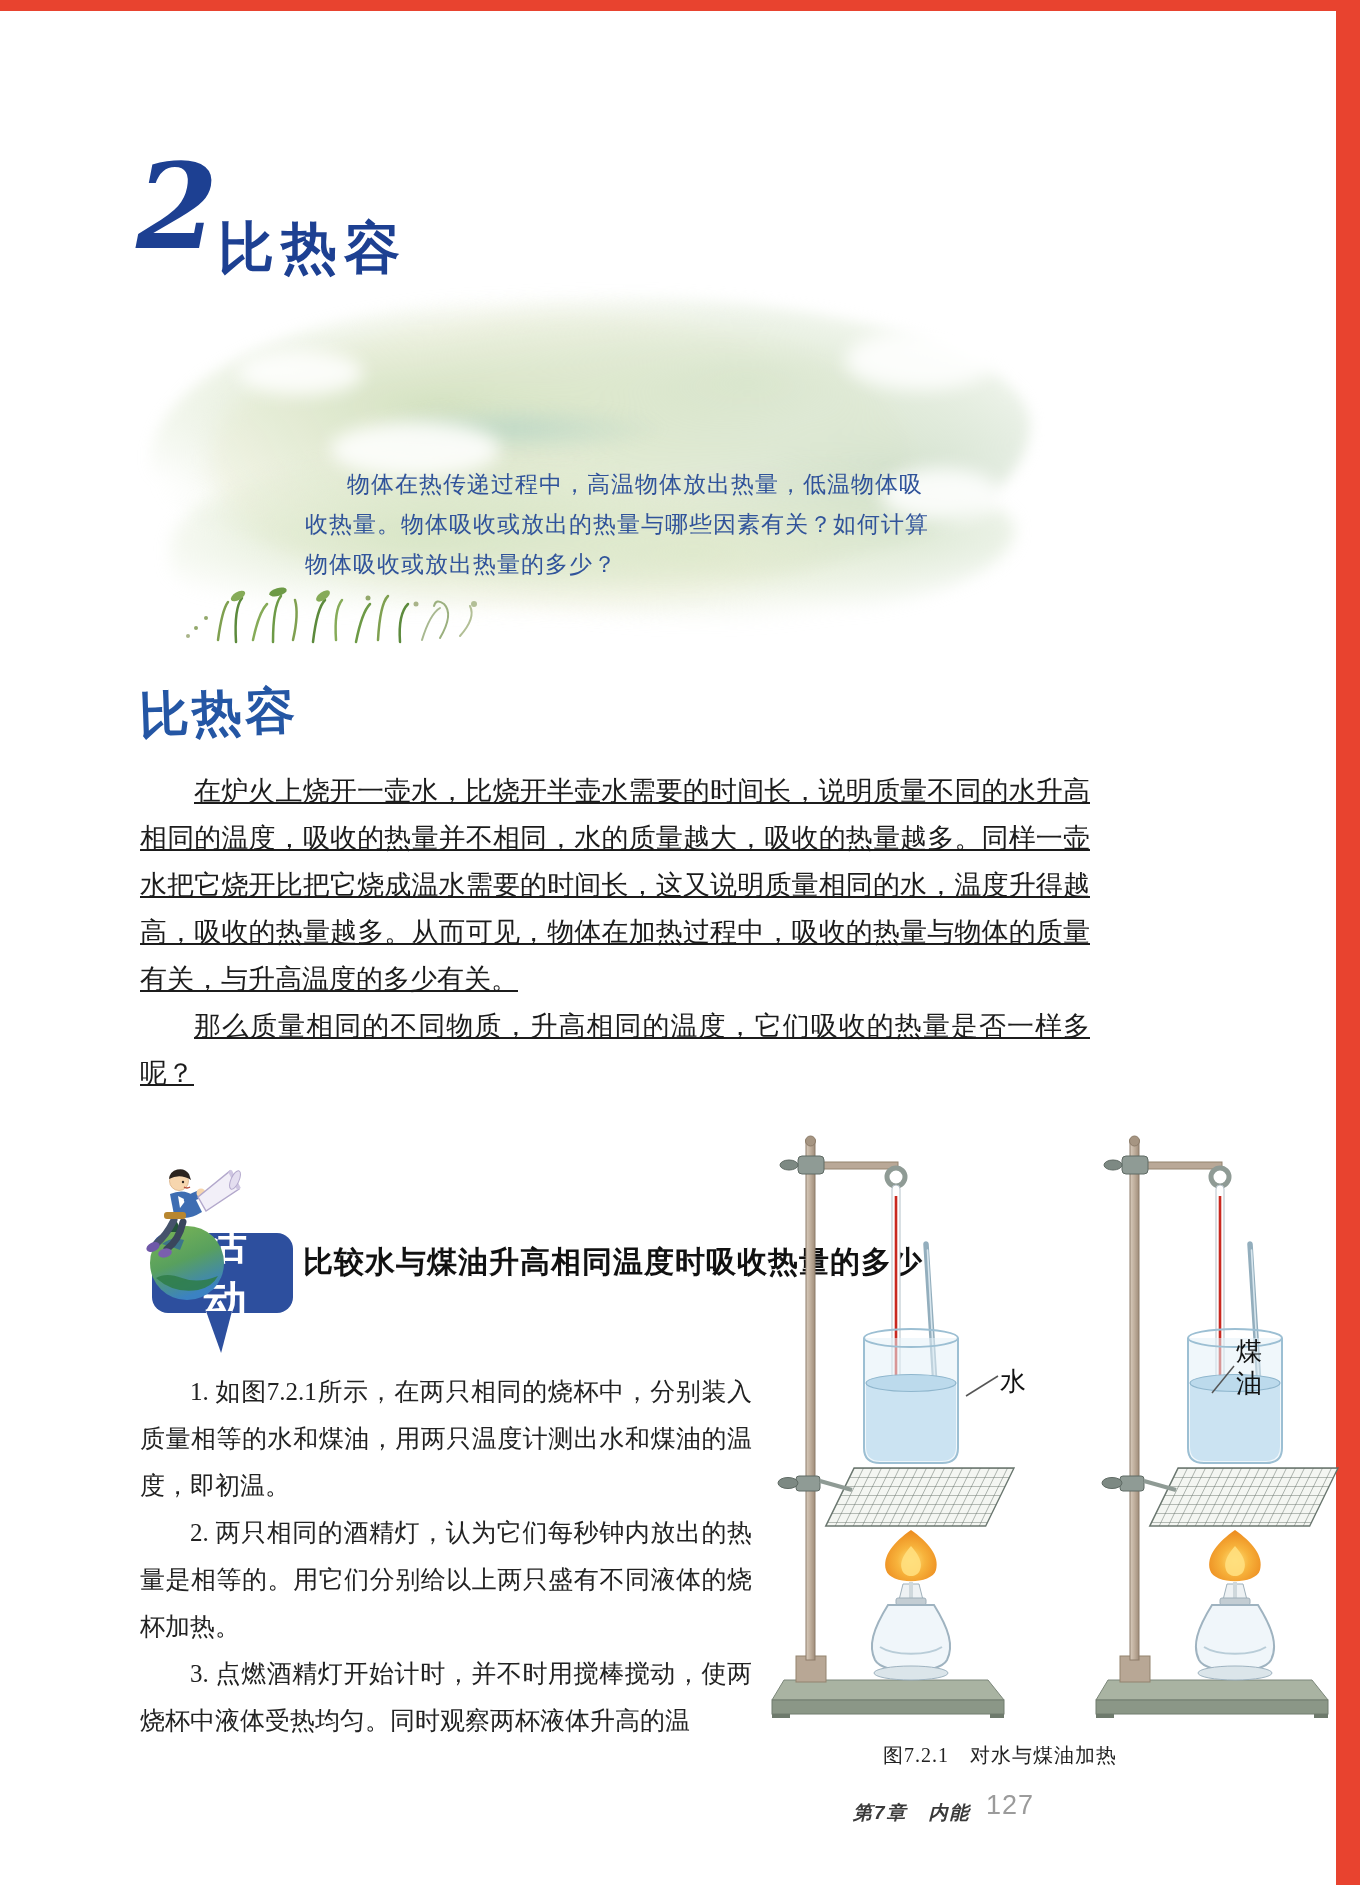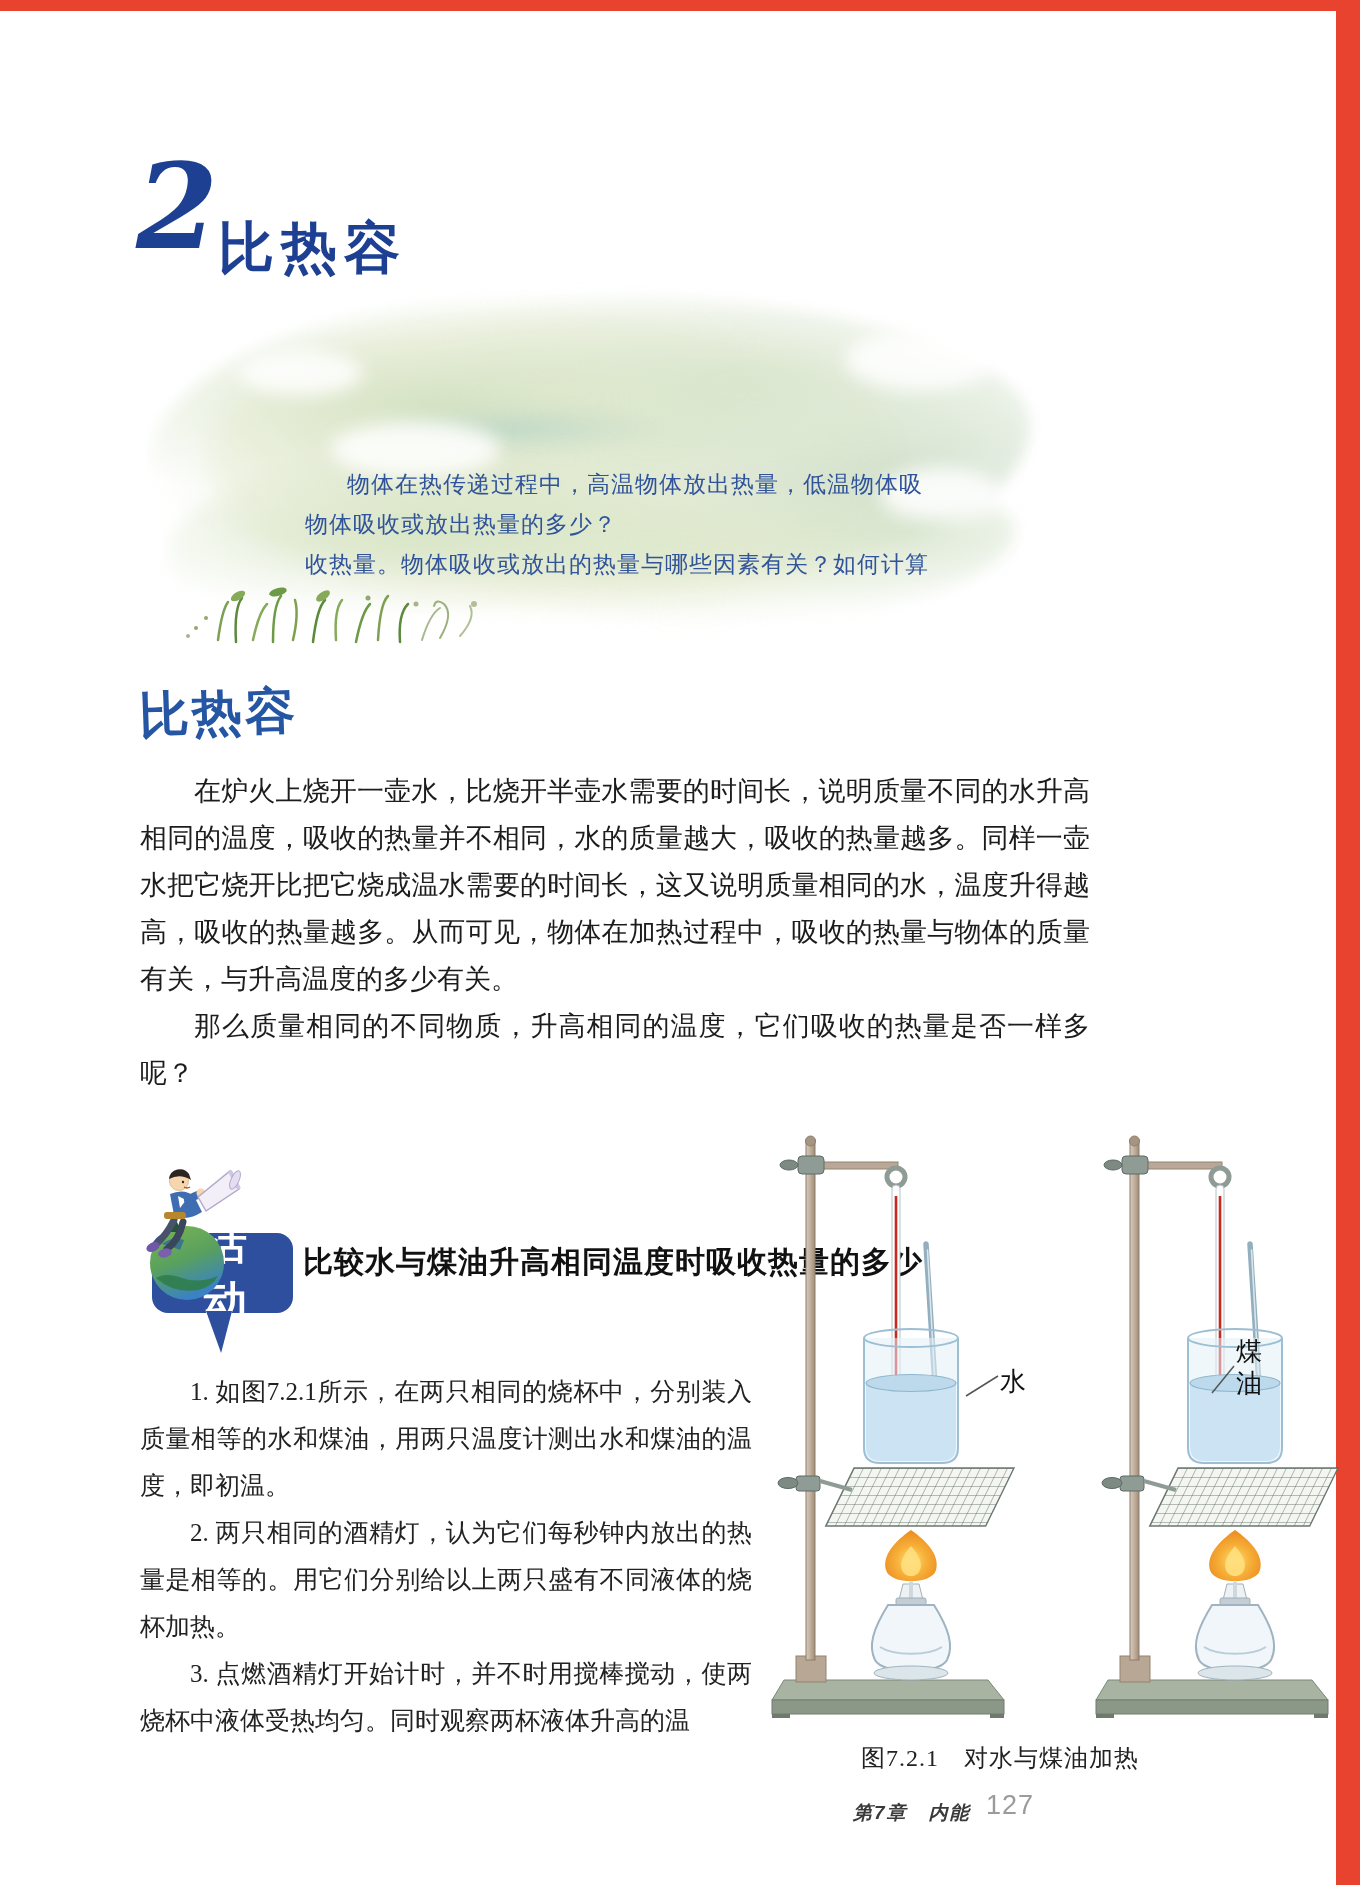--- a/index.html
+++ b/index.html
@@ -46,21 +46,21 @@
          font-size:23px;line-height:40px;letter-spacing:1px;margin-left:12px;}
   .intro .l1{padding-left:42px;}
 
   
   .section-heading{position:absolute;left:139px;top:688px;color:#2456a4;
         font-family:"Liberation Sans","DejaVu Sans",sans-serif;font-weight:bold;
         font-size:50px;line-height:1;letter-spacing:3px;transform:rotate(-2deg);}
 
   
   .bodytext{position:absolute;left:140px;top:768px;width:950px;font-size:27px;
-        line-height:47px;color:#1c1c1c;text-align:justify;}
+        line-height:47px;color:#1c1c1c;text-align:justify;text-decoration:underline;}
   .bodytext p{margin:0;text-indent:2em;}
 
   
   .badge{position:absolute;left:152px;top:1233px;width:141px;height:80px;background:#2d4f9e;
         border-radius:16px;color:#fff;display:flex;align-items:center;justify-content:center;
         padding-left:52px;box-sizing:border-box;
         font-family:"Liberation Sans","DejaVu Sans",sans-serif;font-weight:bold;font-size:43px;letter-spacing:5px;}
   .badge-tail{position:absolute;left:206px;top:1311px;width:26px;height:42px;background:#2d4f9e;
         clip-path:polygon(0 0,100% 0,58% 100%);}
   .mascot{position:absolute;left:140px;top:1160px;}
@@ -73,21 +73,21 @@
         color:#222;text-align:justify;}
   .steps p{margin:0;text-indent:2em;}
 
   
   .figure{position:absolute;left:770px;top:1128px;width:560px;height:592px;}
   .figure svg{overflow:visible;}
   .fig-label{position:absolute;color:#111;font-size:26px;}
   .fig-label-water{left:1000px;top:1364px;}
   .fig-label-kerosene{left:1236px;top:1336px;width:28px;line-height:32px;word-break:break-all;}
   .fig-caption{position:absolute;left:770px;top:1742px;width:460px;text-align:center;
-        font-size:24px;color:#222;letter-spacing:1px;}
+        font-size:20px;color:#222;letter-spacing:1px;}
 
   
   .footer-chapter{position:absolute;left:853px;top:1800px;color:#3a3a3a;
         font-family:"Liberation Sans","DejaVu Sans",sans-serif;font-weight:bold;
         font-size:19px;letter-spacing:2px;font-style:italic;}
   .footer-page{position:absolute;left:986px;top:1790px;color:#9b9b9b;
         font-family:"Liberation Sans","DejaVu Sans",sans-serif;font-size:27px;letter-spacing:1px;}
 </style>
 </head>
 <body>
@@ -131,22 +131,22 @@
         <circle cx="28" cy="70" r="2" fill="#93a86b" stroke="none"></circle>
         <circle cx="190" cy="50" r="2.5" fill="#93a86b" stroke="none"></circle>
         <circle cx="238" cy="56" r="2.5" fill="#a9b489" stroke="none"></circle>
         <circle cx="296" cy="56" r="3" fill="#b2bf96" stroke="none"></circle>
       </g>
     </svg>
   </div>
 
   <div class="intro">
     <div class="l1">物体在热传递过程中，高温物体放出热量，低温物体吸</div>
+    <div>收热量。物体吸收或放出的热量与哪些因素有关？如何计算</div>
     <div>物体吸收或放出热量的多少？</div>
-    <div>收热量。物体吸收或放出的热量与哪些因素有关？如何计算</div>
   </div>
 
   <div class="section-heading">比热容</div>
 
   <div class="bodytext">
     <p>在炉火上烧开一壶水，比烧开半壶水需要的时间长，说明质量不同的水升高相同的温度，吸收的热量并不相同，水的质量越大，吸收的热量越多。同样一壶水把它烧开比把它烧成温水需要的时间长，这又说明质量相同的水，温度升得越高，吸收的热量越多。从而可见，物体在加热过程中，吸收的热量与物体的质量有关，与升高温度的多少有关。</p>
     <p>那么质量相同的不同物质，升高相同的温度，它们吸收的热量是否一样多呢？</p>
   </div>
 
   <div class="badge">

